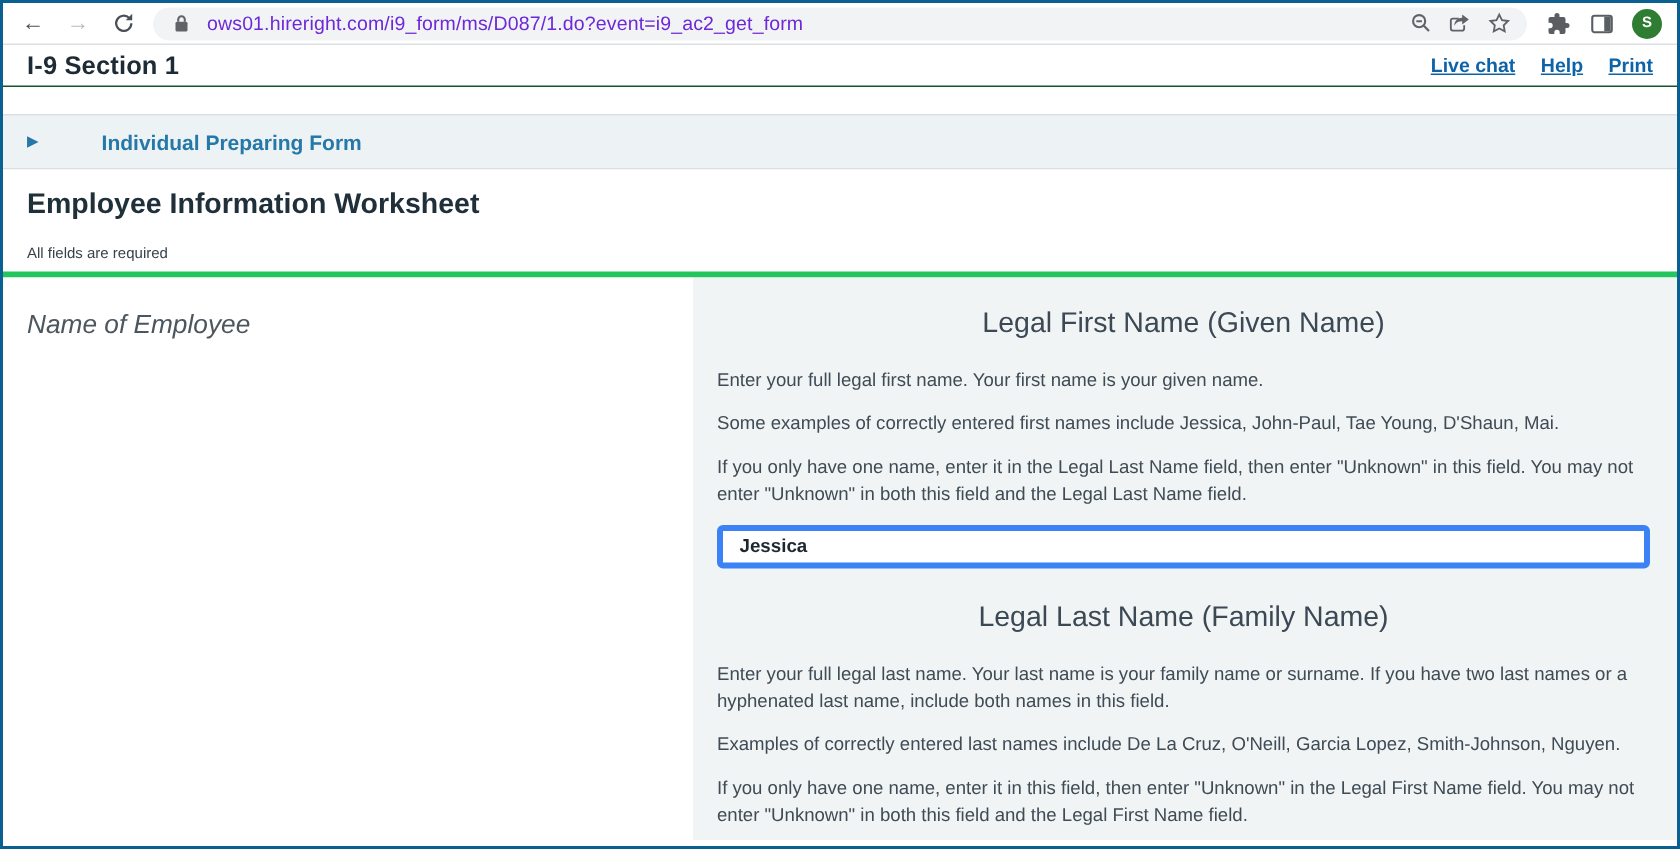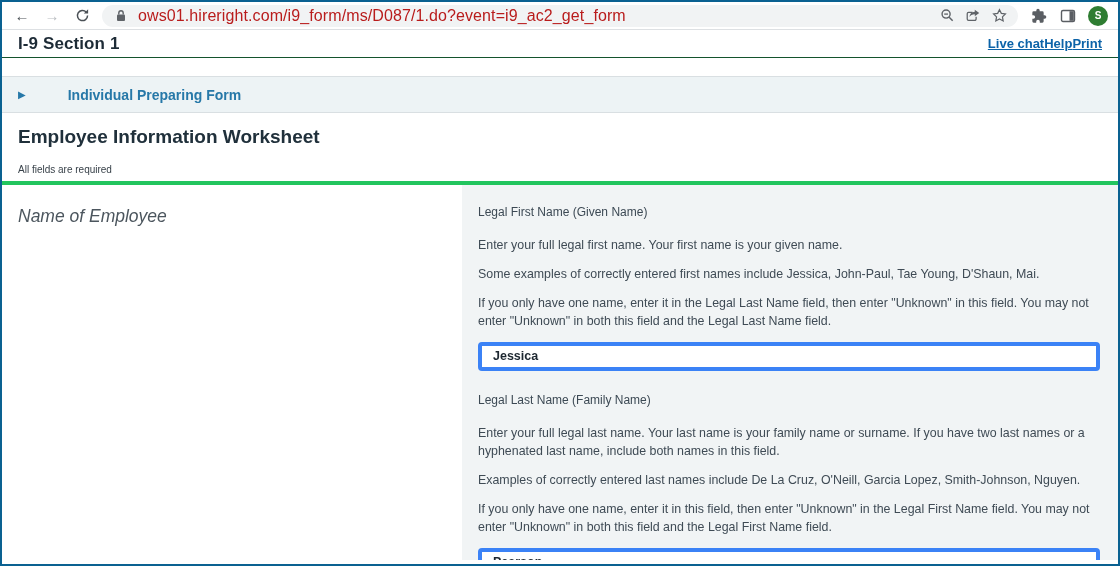--- a/index.html
+++ b/index.html
@@ -35,22 +35,22 @@
     background:#f1f3f4;
     border-radius:11px;
     display:flex;
     align-items:center;
     padding:0 10px 0 10px;
     gap:8px;
     min-width:0;
   }
   .omnibox .url {
     flex:1 1 auto;
-    font-size:16px;
-    color:#b91c1c;
+    font-size:13px;
+    color:#6d28d9;
     letter-spacing:.1px;
     white-space:nowrap;
     overflow:hidden;
   }
   .omni-icon {
     width:18px; height:18px;
     display:flex; align-items:center; justify-content:center;
     flex:0 0 auto; cursor:pointer;
   }
   .chrome-right {
@@ -72,21 +72,21 @@
     padding:0 16px;
     border-bottom:1px solid #14532d;
     background:#ffffff;
   }
   .page-title {
     font-size:17px; font-weight:bold; color:#1d2b36;
     letter-spacing:.1px;
   }
   .header-links {
     margin-left:auto;
-    display:flex; align-items:flex-end; 
+    display:flex; align-items:flex-end; gap:17px;
   }
   .header-links a {
     color:#0c63a8; font-size:13px; font-weight:bold;
     text-decoration:underline; cursor:pointer;
   }
 
   
   .band-gap { height:18px; background:#ffffff; }
   .collapse-band {
     height:37px;
@@ -129,22 +129,23 @@
   .section-label {
     font-size:17.5px; color:#4c565e;font-style:italic;
   }
   .right-col {
     flex:1 1 auto;
     background:#f1f4f5;
     padding:20px 18px 0 16px;
     overflow:hidden;
   }
   .field-label {
-    font-size:12px; color:#3c4954;
+    font-size:19px; color:#3c4954;
     margin:0 0 18px 0;
+    text-align:center;
   }
   .field-help {
     font-size:12.4px; color:#3f4b55;
     line-height:1.45;
     margin:0 0 11px 0;
   }
   .text-input {
     display:block;
     width:100%;
     height:29px;

